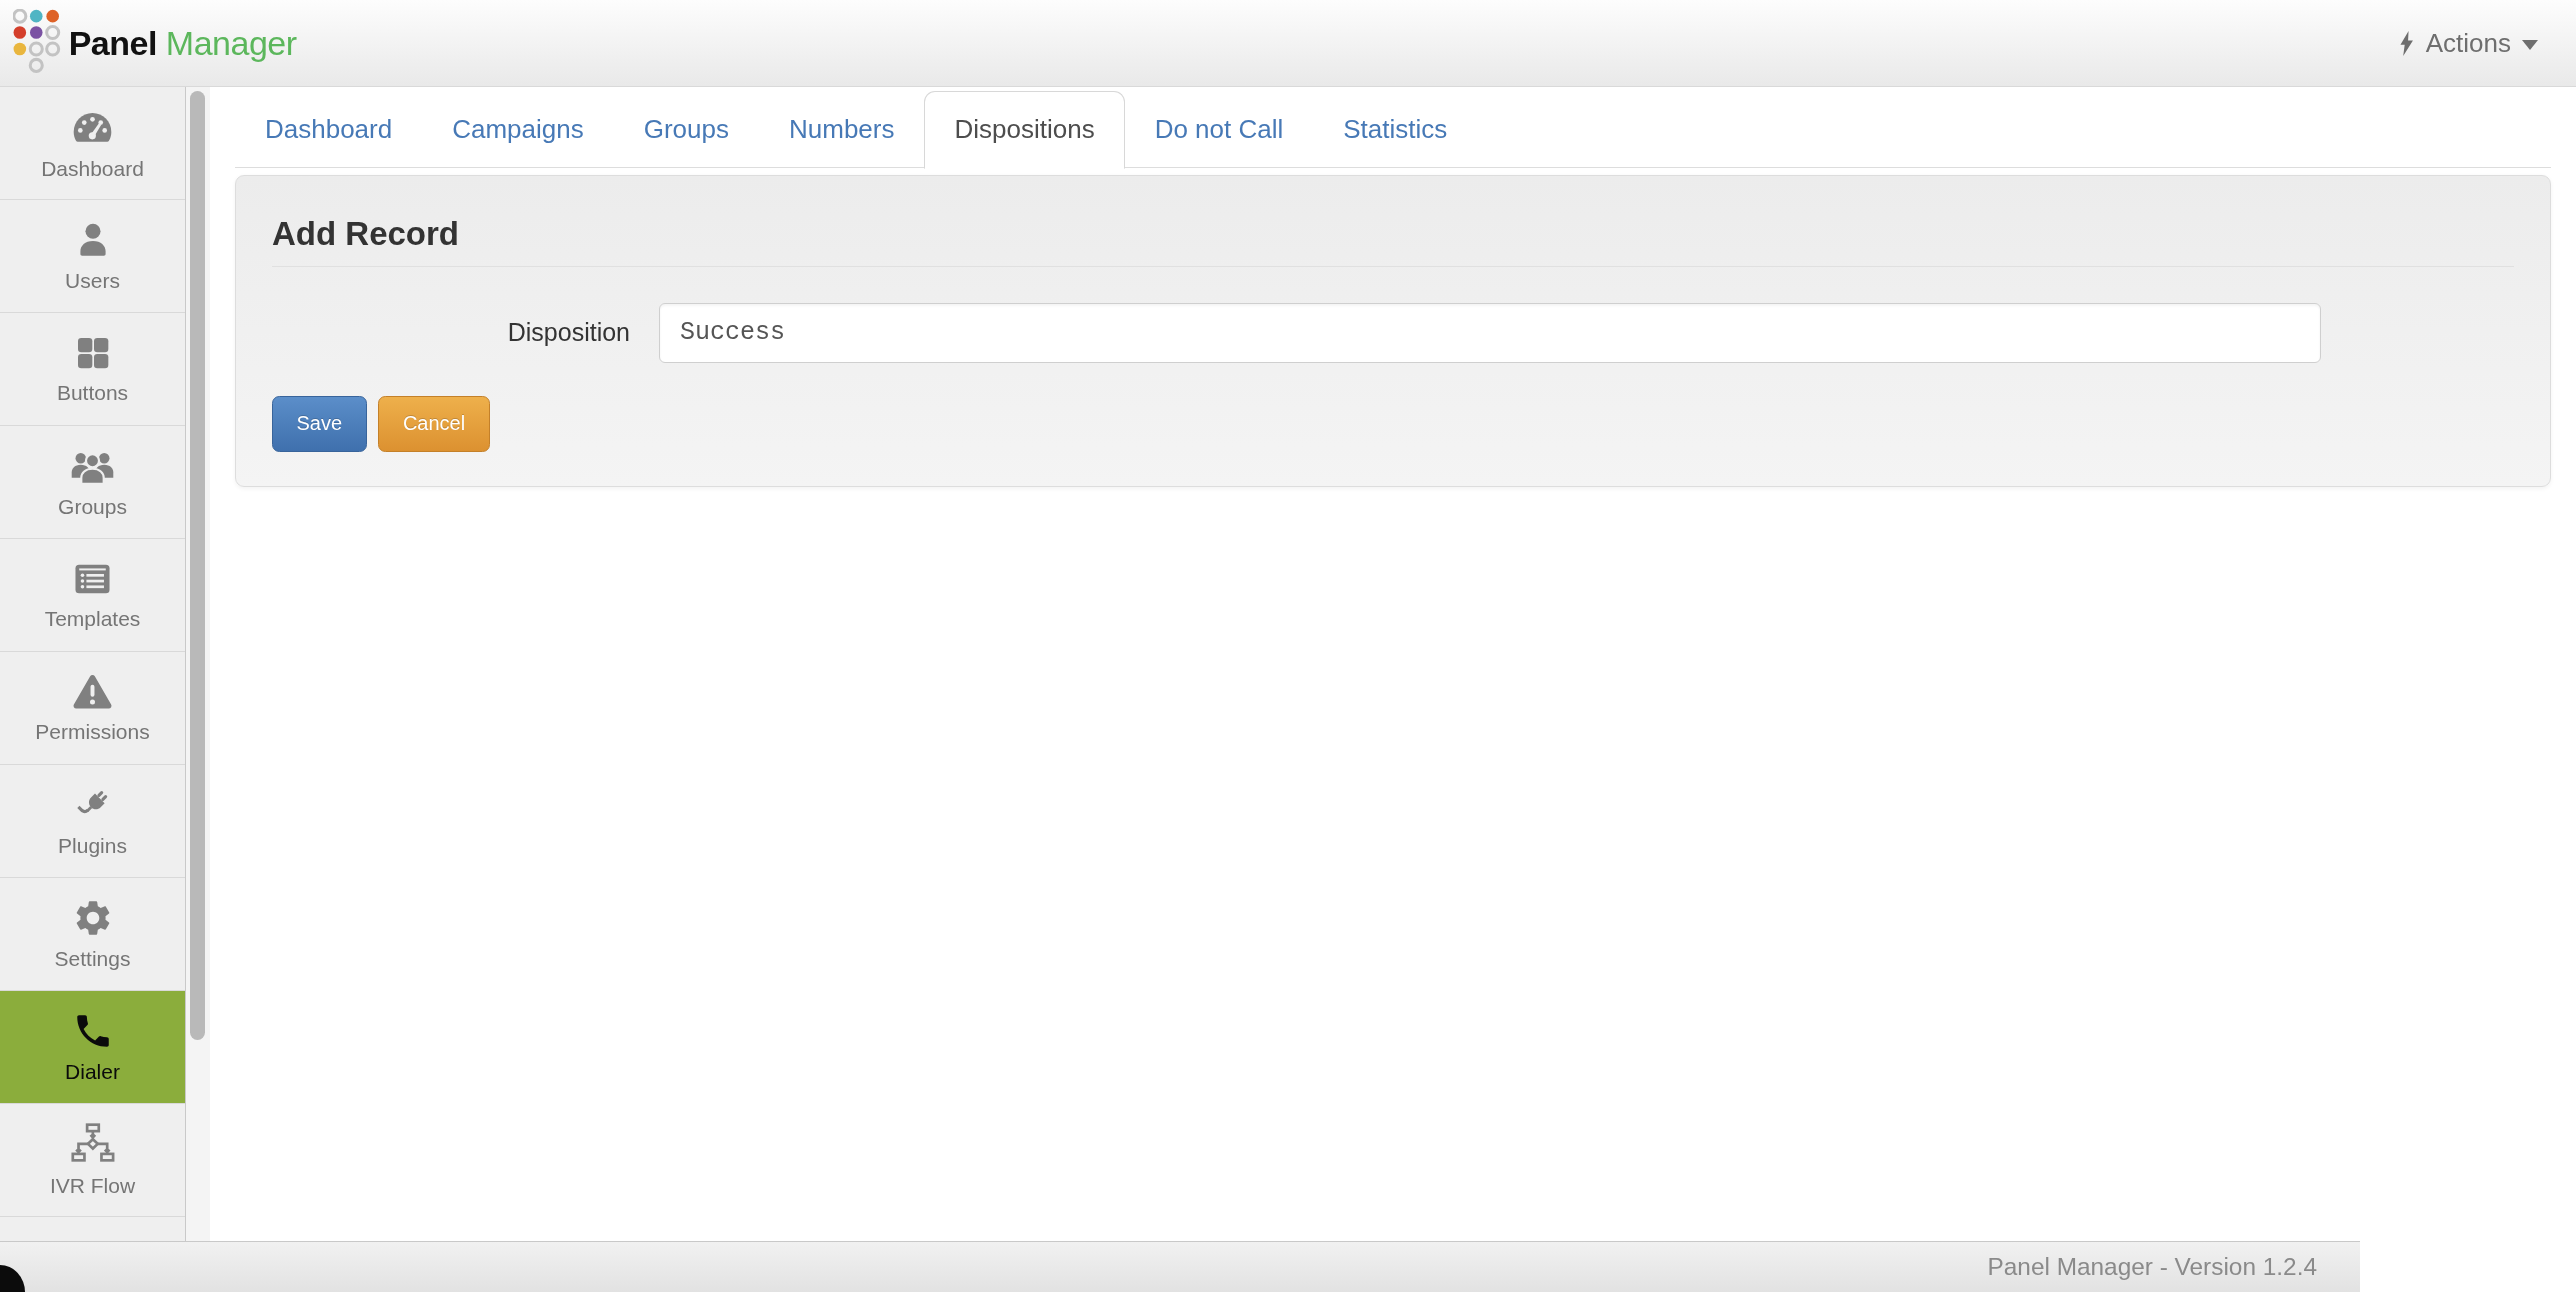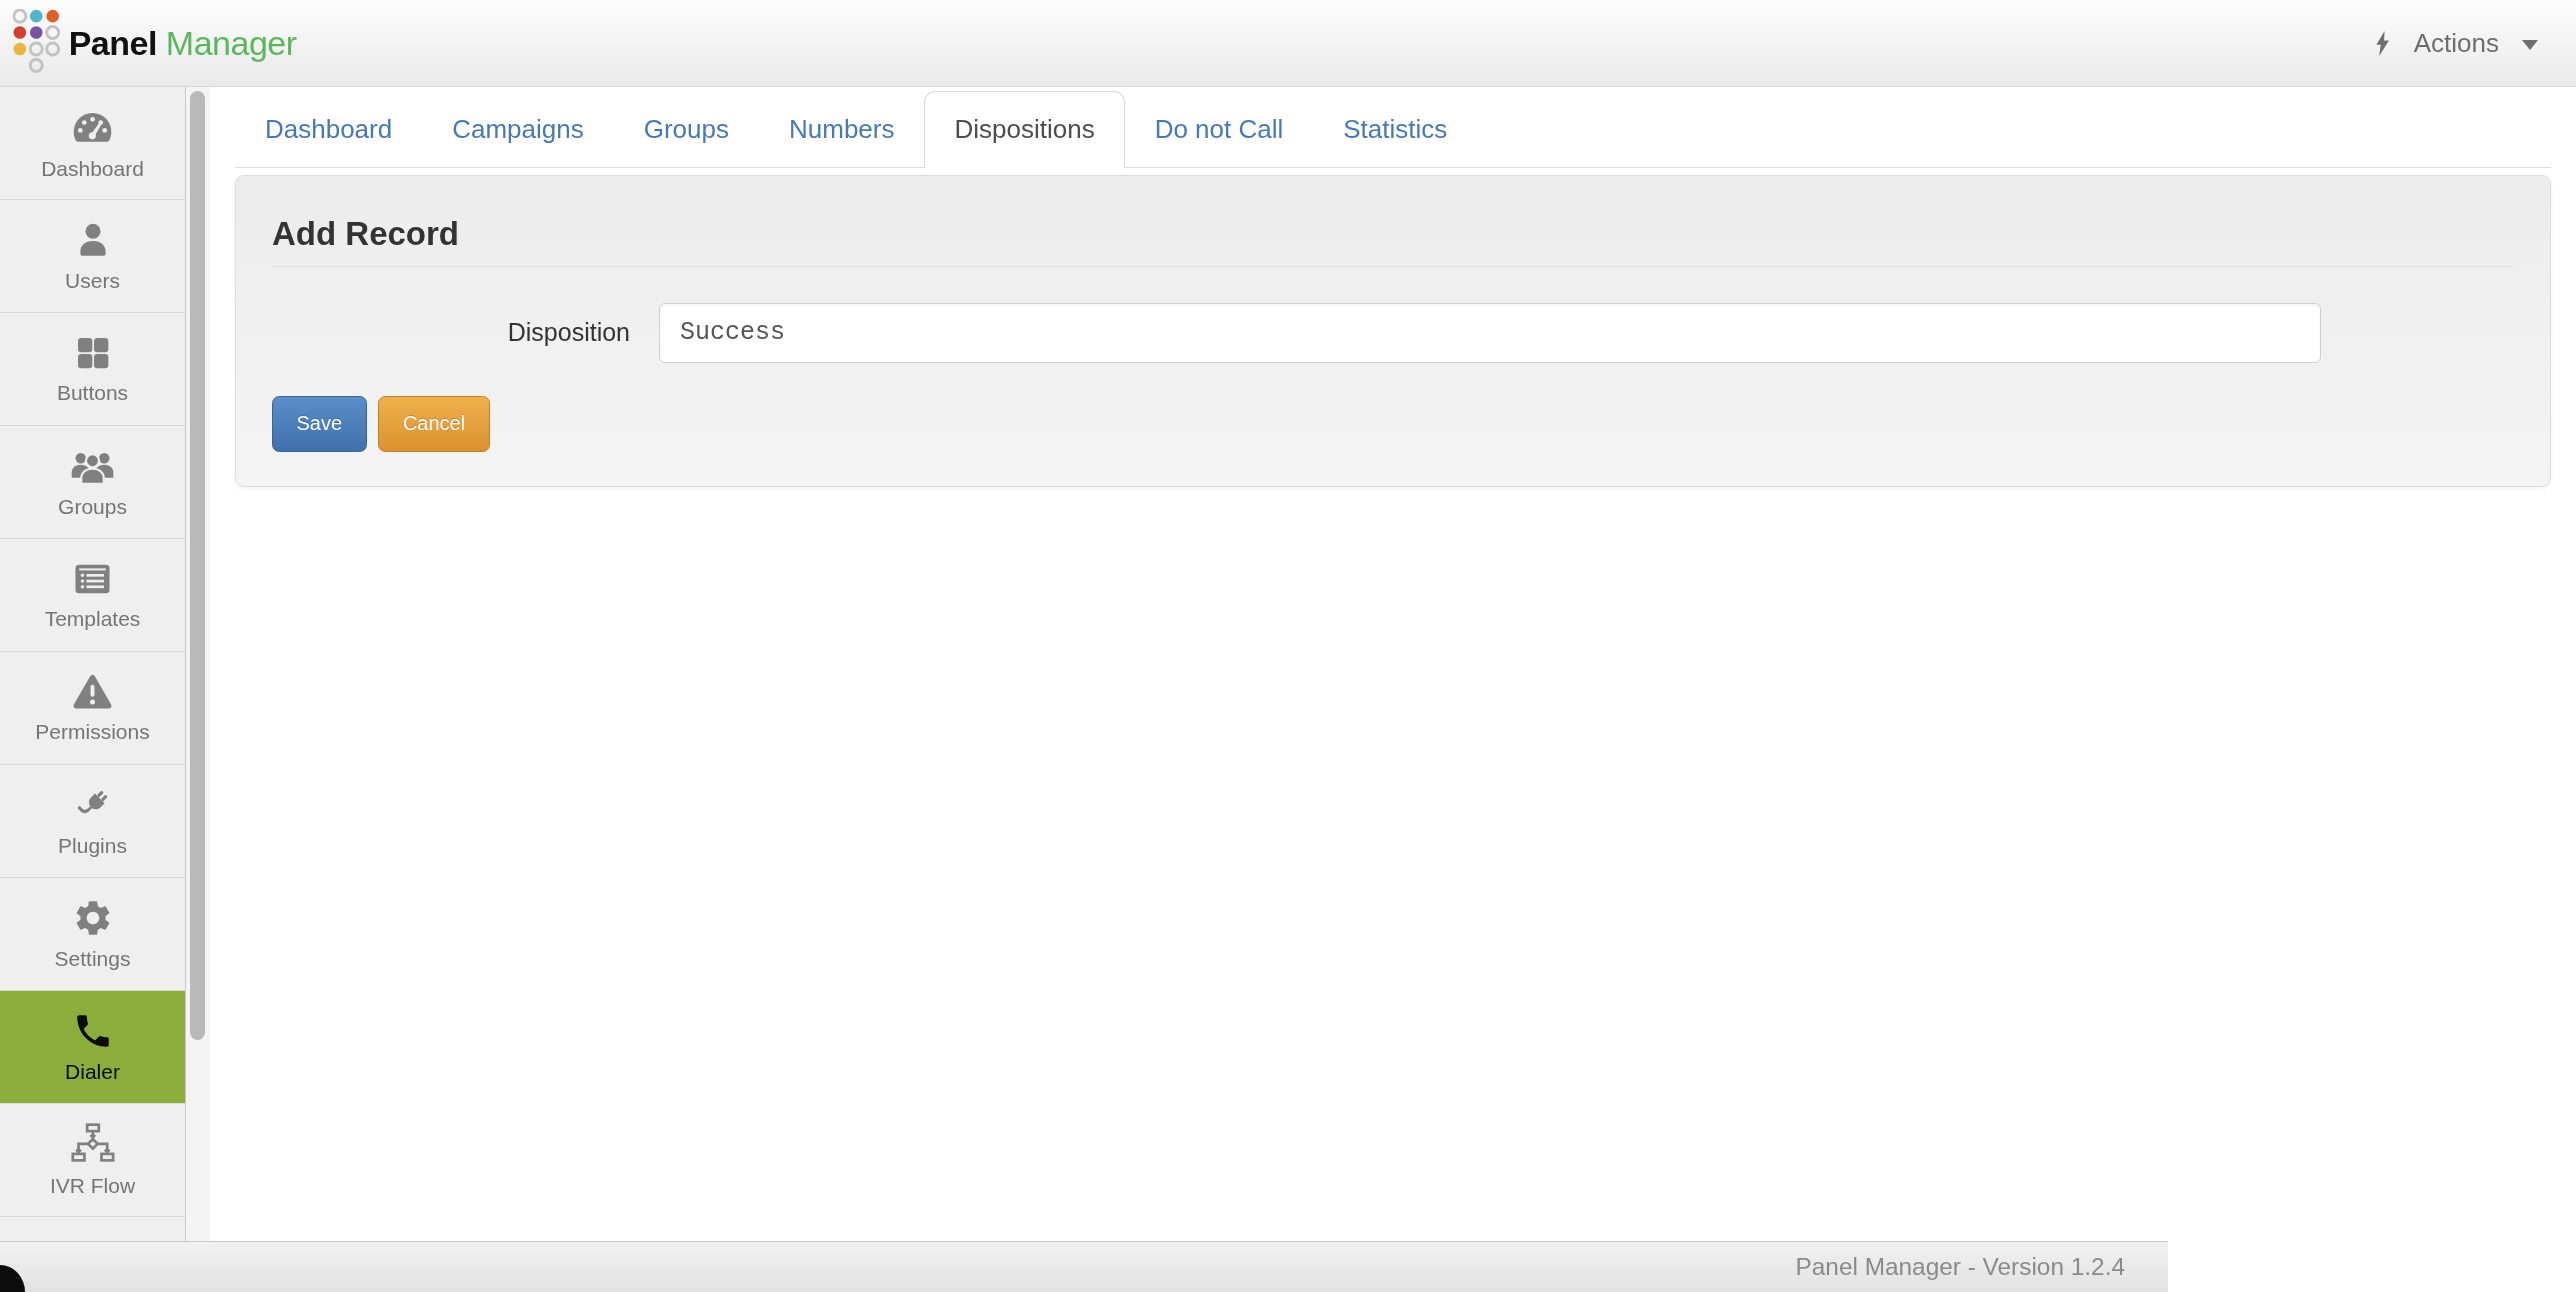--- a/index.html
+++ b/index.html
@@ -8,21 +8,21 @@
 
   
   .app-header { position:absolute; left:0; top:0; width:2576px; height:87px;
     background:linear-gradient(#fdfdfd,#e9e9e9); border-bottom:1.8px solid #d9d9d9;
     display:flex; align-items:center; justify-content:space-between; }
   .brand { display:flex; align-items:center; gap:4px; padding-left:12.7px; }
   .brand-logo { display:block; }
   .brand-title { font-size:34px; letter-spacing:-0.5px; white-space:nowrap; }
   .brand-title .t1 { font-weight:bold; color:#111; }
   .brand-title .t2 { color:#5cb75c; }
-  .actions-btn { display:flex; align-items:center; gap:23px; margin-right:38px;
+  .actions-btn { display:flex; align-items:center; gap:11px; margin-right:38px;
     color:#6e6e6e; font-size:26px; cursor:pointer; }
   .caret-down { width:0; height:0; border-left:8.1px solid transparent;
     border-right:8.1px solid transparent; border-top:10px solid #6e6e6e; margin-top:3.6px; }
 
   
   .sidebar { position:absolute; left:0; top:87px; width:186px; height:1155px;
     background:#efefef; border-right:0.9px solid #c9c9c9; }
   .side-list { list-style:none; }
   .side-item { height:113px; border-bottom:0.9px solid #d9d9d9; color:#757575;
     display:flex; flex-direction:column; align-items:center; justify-content:center;
@@ -58,21 +58,21 @@
     box-shadow:inset 0 1.8px 2.7px rgba(0,0,0,0.05); outline:none;
     font-family:Liberation Mono, monospace; }
   .btn-row { margin:33px 0 0 36px; display:flex; gap:11.8px; }
   .btn { height:56px; padding:0 23.5px; font-size:20px; color:#fff; border-radius:7.2px;
     cursor:pointer; font-family:"Liberation Sans", sans-serif;
     text-shadow:0 -0.9px 0 rgba(0,0,0,0.18); }
   .btn-save { background:linear-gradient(#5b8ec9,#3f70ad); border:1.8px solid #38649b; }
   .btn-cancel { background:linear-gradient(#eeb04b,#dc9130); border:1.8px solid #c48029; }
 
   
-  .app-footer { position:absolute; left:0; bottom:0; width:2168px; height:51px;
+  .app-footer { position:absolute; left:0; bottom:0; width:2360px; height:51px;
     background:linear-gradient(#f1f1f1,#e2e2e2); border-top:1.8px solid #c9c9c9;
     text-align:right; }
   .footer-text { line-height:49px; padding-right:43px; font-size:24.4px; color:#8a8a8a; }
   .corner-wedge { position:absolute; left:0; bottom:0; width:25px; height:27px;
     background:#0c0c0c; border-top-right-radius:100%; }
 </style>
 </head>
 <body>
 
 <header class="app-header">

